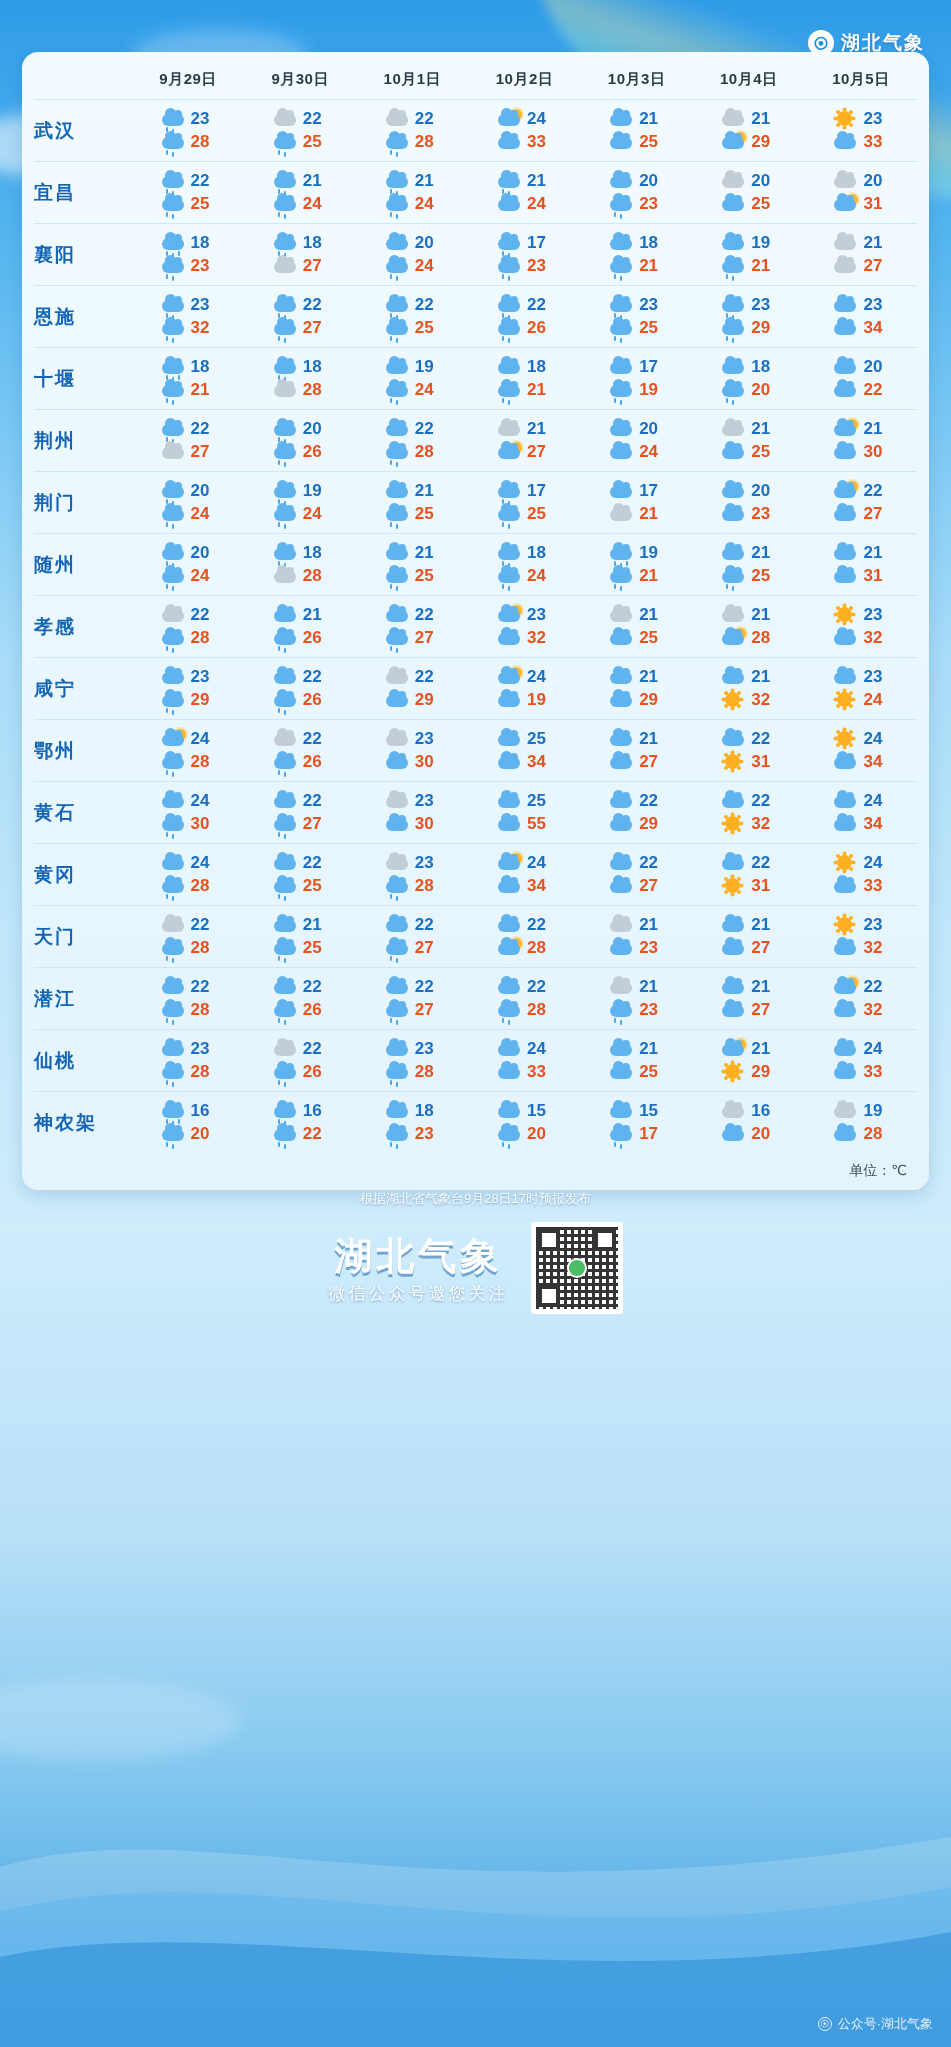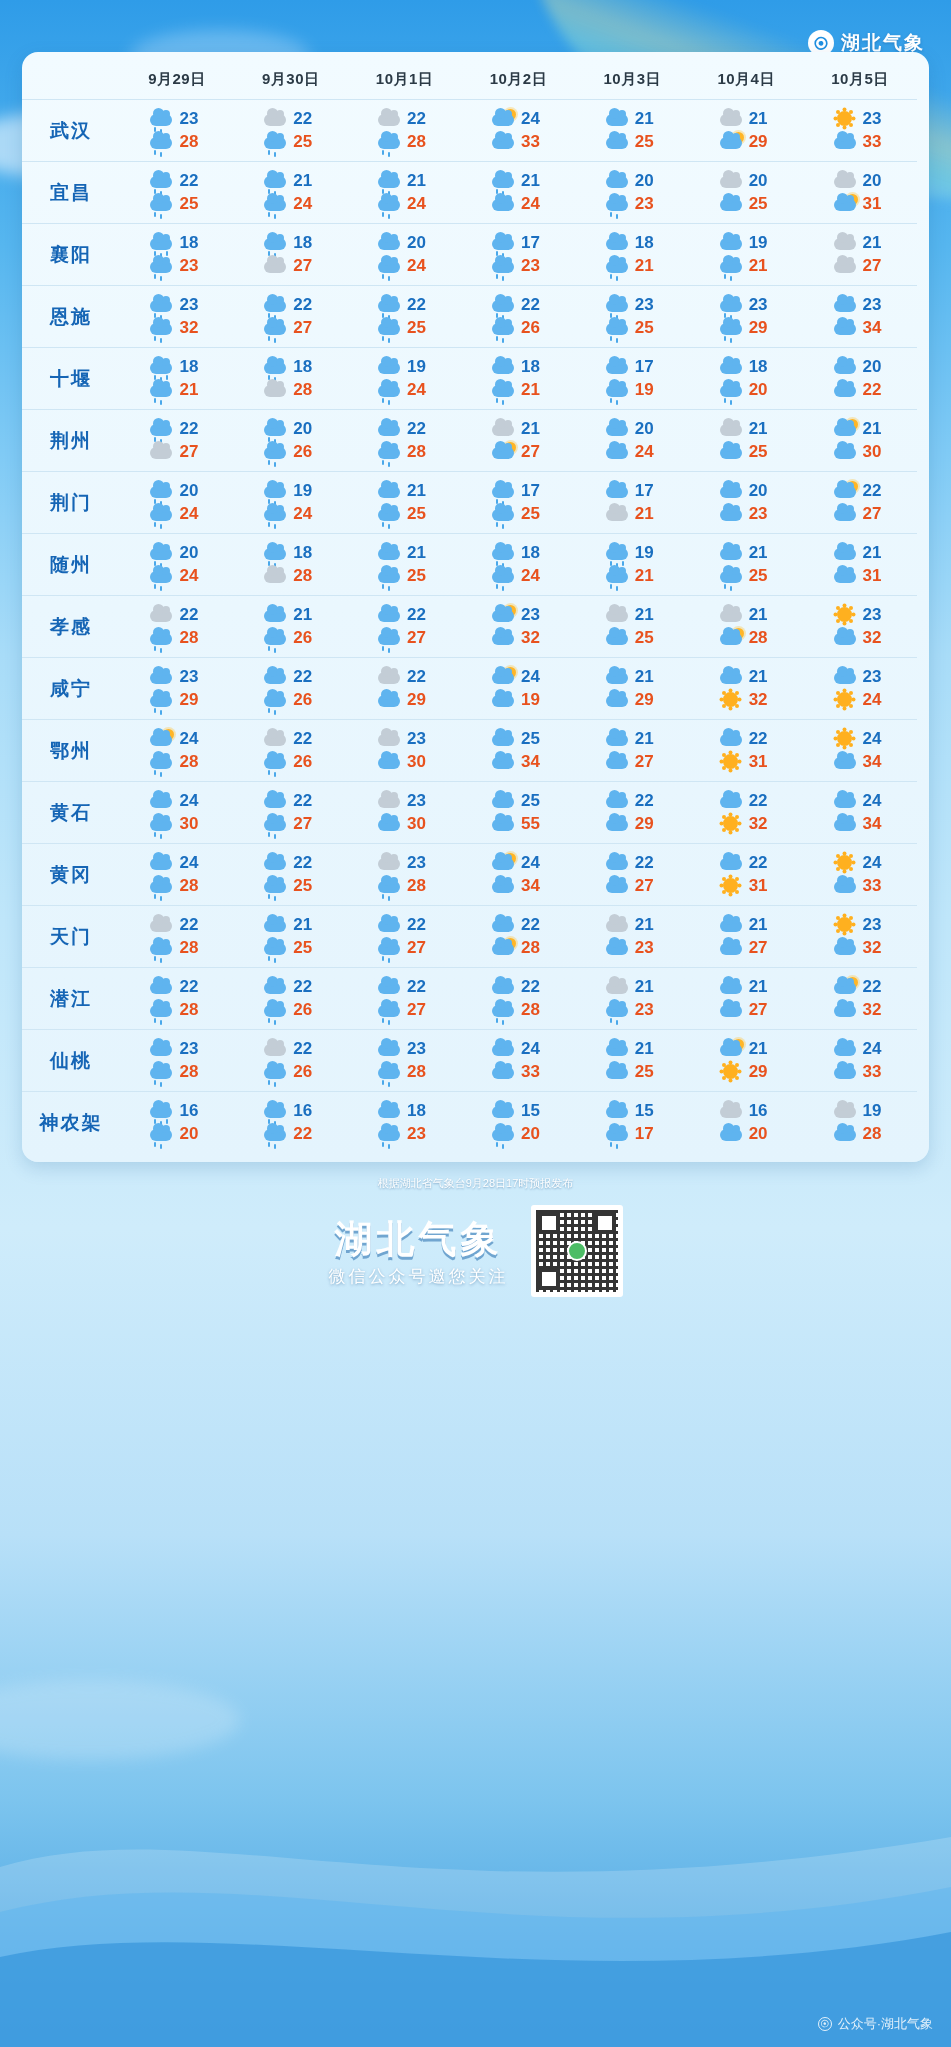--- a/index.html
+++ b/index.html
@@ -69,38 +69,38 @@
   .title-1 { font-size: 42px; line-height: 54px; margin-top: 6px; }
   .title-2 { font-size: 42px; line-height: 54px; margin-top: 12px; }
 
   
   .card {
     position: relative; z-index: 3;
     margin: 26px 22px 0 22px;
     background: linear-gradient(180deg, #f2fbff 0%, #eaf7fe 50%, #e4f4fd 100%);
     border-radius: 16px;
     box-shadow: 0 6px 18px rgba(20,90,150,.18);
-    padding: 10px 12px 8px 0;
+    padding: 10px 12px 8px 12px;
   }
   table { width: 100%; border-collapse: collapse; table-layout: fixed; }
   th.city-col, td.city-col { width: 98px; }
   th {
     font-size: 15px; color: #2b3a46; font-weight: bold;
     padding: 8px 0 10px 0;
     letter-spacing: .5px;
   }
   tr.data-row td {
     border-top: 1px solid #cfe6f4;
     height: 62px;
     vertical-align: middle;
   }
   tr.data-row:first-child td { border-top: 1px solid #cfe6f4; }
   .city {
     font-size: 19px; font-weight: bold; color: #1565b5;
-    letter-spacing: 2px; text-align: center;
+    letter-spacing: 2px; 
   }
   .cell { display: flex; flex-direction: column; gap: 3px; align-items: center; }
   .line { display: flex; align-items: center; justify-content: center; gap: 5px; width: 86px; }
   .icon { width: 26px; height: 20px; position: relative; flex: 0 0 26px; }
   .temp { font-size: 17px; font-weight: bold; width: 26px; text-align: left; }
   .hi { color: #1a6fc0; }
   .lo { color: #e8521e; }
   .cl {
     position: absolute; width: 22px; height: 12px; border-radius: 7px;
     bottom: 3px; left: 2px;
@@ -137,22 +137,22 @@
   .d2 { left: 12px; bottom: -5px; }
   .d3 { left: 18px; }
 
   
   .unit {
     text-align: right; font-size: 14px; color: #3b4a57;
     padding: 8px 10px 2px 0;
   }
   .source {
     position: relative; z-index: 3;
-    text-align: center; color: #ffffff; font-size: 11px;
-    margin-top: 14px; text-shadow: 0 1px 2px rgba(0,60,120,.4);
+    text-align: center; color: #ffffff; font-size: 13px;
+    text-shadow: 0 1px 2px rgba(0,60,120,.4);
   }
   .brand {
     position: relative; z-index: 3;
     display: flex; align-items: center; justify-content: center;
     gap: 22px; margin-top: 14px;
   }
   .brand-texts { text-align: center; }
   .brand-title {
     color: #ffffff; font-size: 38px; font-weight: bold; letter-spacing: 4px;
     text-shadow: 0 3px 0 rgba(20,95,165,.5);
@@ -2414,20 +2414,21 @@
                 <span class="icon blue">
                   <span class="cl"></span>
                 </span>
                 <span class="temp lo">28</span>
               </div>
             </div>
           </td>
         </tr>
       </tbody>
   </table>
+  <div class="unit">单位：℃</div>
 </div>
 
 <div class="source">根据湖北省气象台9月28日17时预报发布</div>
 
 <div class="brand">
   <div class="brand-texts">
     <div class="brand-title">湖北气象</div>
     <div class="brand-sub">微信公众号邀您关注</div>
   </div>
   <div class="qr">

